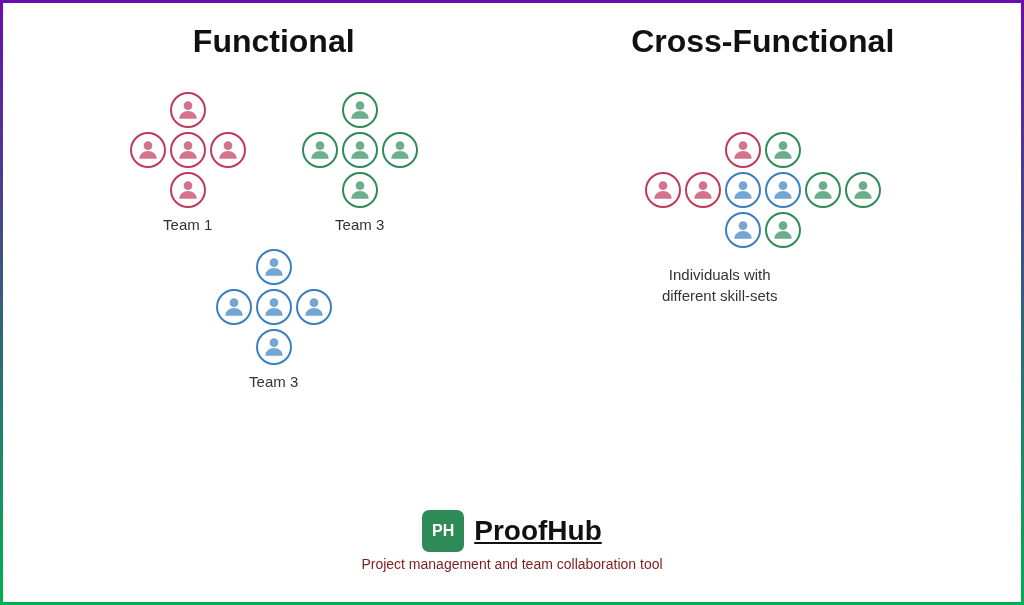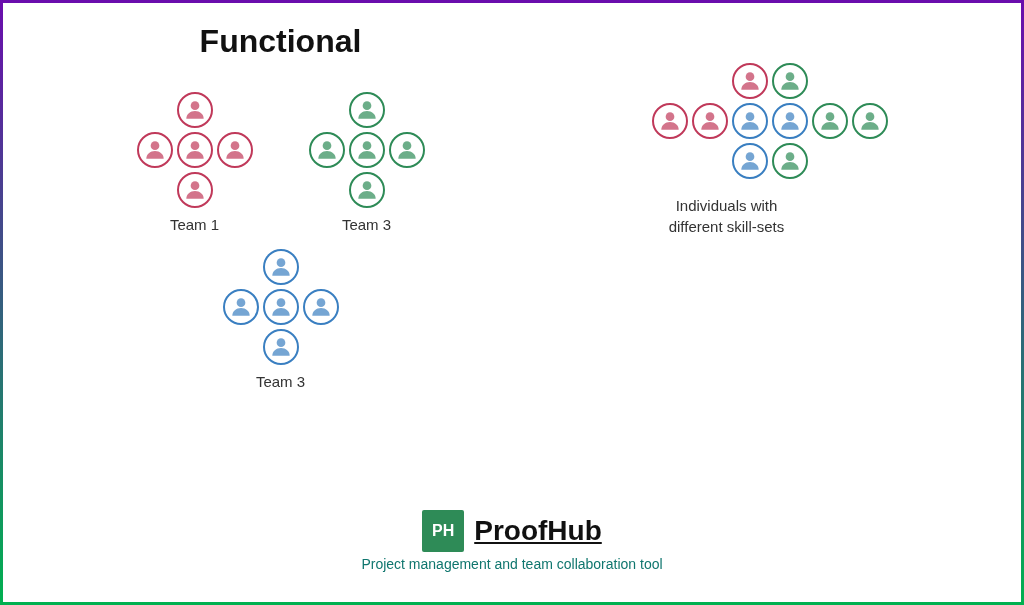--- a/index.html
+++ b/index.html
@@ -118,37 +118,37 @@
     .brand-row {
       display: flex;
       align-items: center;
       gap: 10px;
       margin-bottom: 4px;
     }
     .brand-logo {
       width: 42px;
       height: 42px;
       background: #2e8b57;
-      border-radius: 2px;
+      border-radius: 7px;
       display: flex;
       align-items: center;
       justify-content: center;
       color: white;
       font-weight: 900;
       font-size: 16px;
     }
     .brand-name {
       font-size: 28px;
       font-weight: 700;
       color: #111;
       text-decoration: underline;
     }
     .brand-tagline {
       font-size: 14px;
-      color: #0f766e;
+      color: #7f1d1d;
     }
   </style>
 </head>
 <body>
 
 <div class="main-container">
   <div class="sections-row">
 
     <div class="section">
       <div class="section-title">Functional</div>
@@ -305,20 +305,21 @@
               </div>
             </div>
             <div class="cell empty"></div>
           </div>
           <div class="team-label">Team 3</div>
         </div>
       </div>
     </div>
 
     <div class="section">
+      <div class="section-title">Cross-Functional</div>
       <div style="margin-top: 40px;">
 
         <div class="cf-top-row">
           <div class="avatar pink">
             <svg viewBox="0 0 24 24" fill="none">
                 <circle cx="12" cy="8" r="4" fill="#c0395a" opacity="0.7"></circle>
                 <path d="M4 20c0-4 3.6-7 8-7s8 3 8 7" fill="#c0395a" opacity="0.7"></path>
               </svg>
           </div>
           <div class="avatar green">

